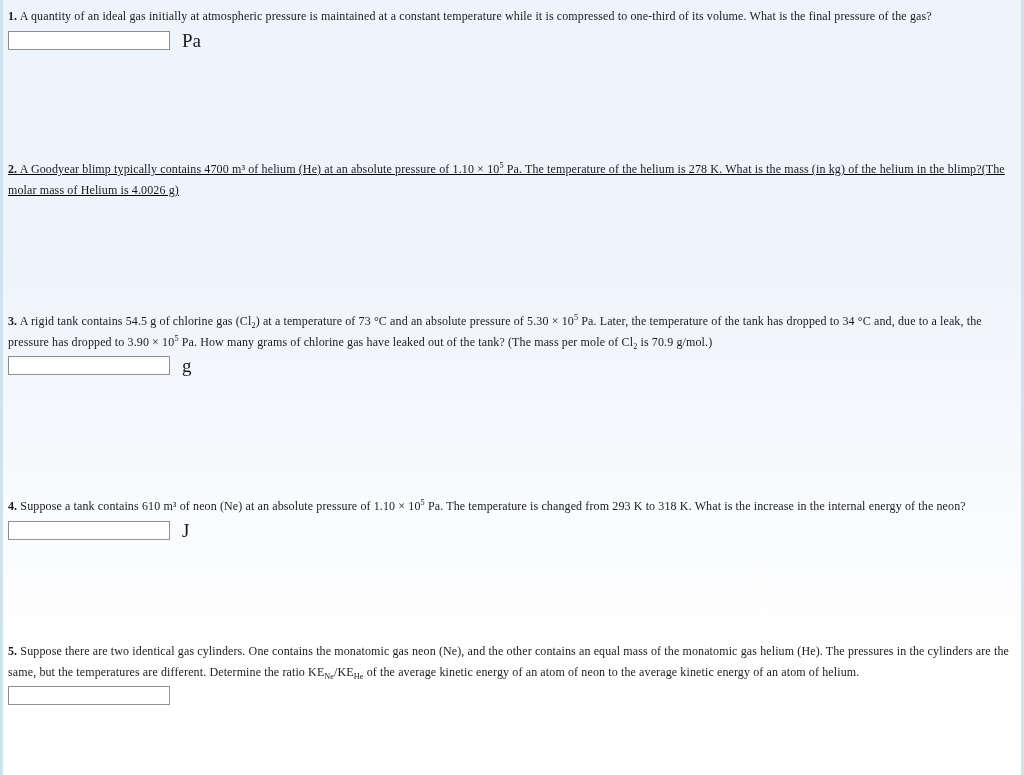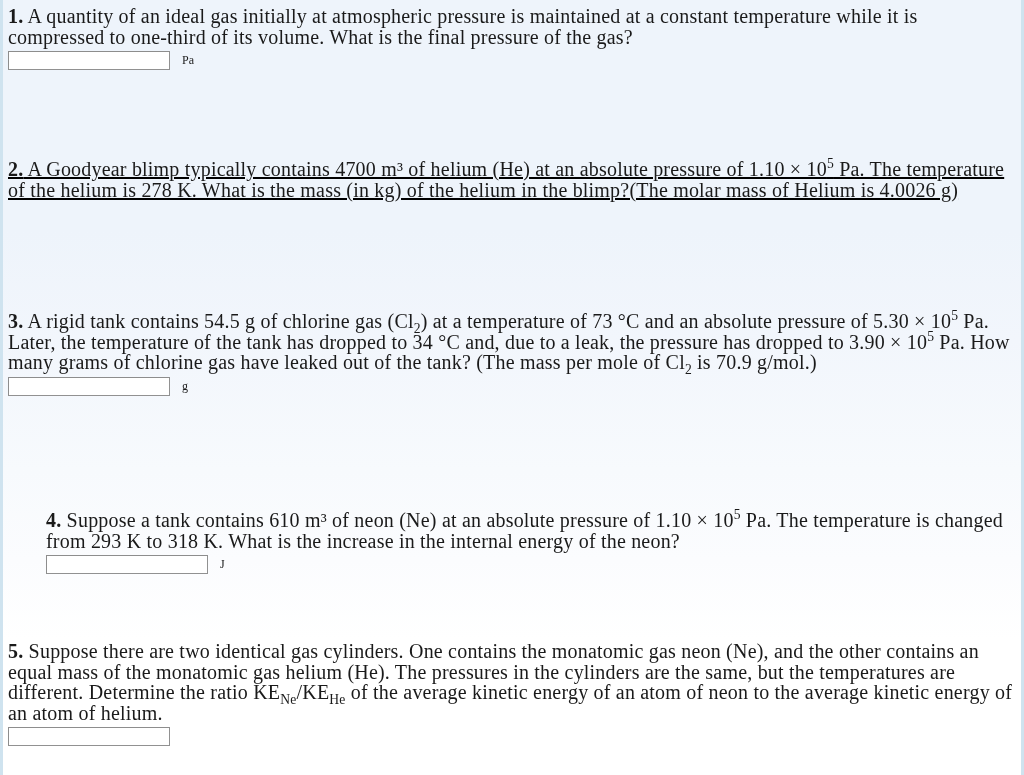--- a/index.html
+++ b/index.html
@@ -31,21 +31,21 @@
         #ffffff 775px);
   }
 
   .q-block {
     position: absolute;
     left: 5px;
     right: 5px;
   }
 
   .q-text {
-    font-size: 20px;
+    font-size: 12px;
     line-height: 20.6px;
     color: #1a1a1a;
     text-align: left;
     letter-spacing: 0.01em;
     white-space: normal;
   }
 
   .q-num {
     font-weight: bold;
   }
@@ -77,30 +77,30 @@
     background: #ffffff;
     font-family: "Liberation Serif", "DejaVu Serif", serif;
     font-size: 13px;
     padding: 0 3px;
     outline: none;
     border-radius: 0;
   }
 
   .unit-label {
     margin-left: 12px;
-    font-size: 12px;
+    font-size: 19px;
     color: #1a1a1a;
     line-height: 19px;
   }
 
   
   #block-1 { top: 6px; }
   #block-2 { top: 159px; text-decoration: underline; }
   #block-3 { top: 311px; }
-  #block-4 { top: 510px; margin-left: 38px; }
+  #block-4 { top: 496px; }
   #block-5 { top: 641px; }
 </style>
 </head>
 <body>
 
 <div id="page">
 
   <div class="q-block" id="block-1">
     <div class="q-text"><span class="q-num">1.</span><span> A quantity of an ideal gas initially at atmospheric pressure is maintained at a constant temperature while it is compressed to one-third of its volume. What is the final pressure of the gas?</span></div>
     <div class="answer-row">

